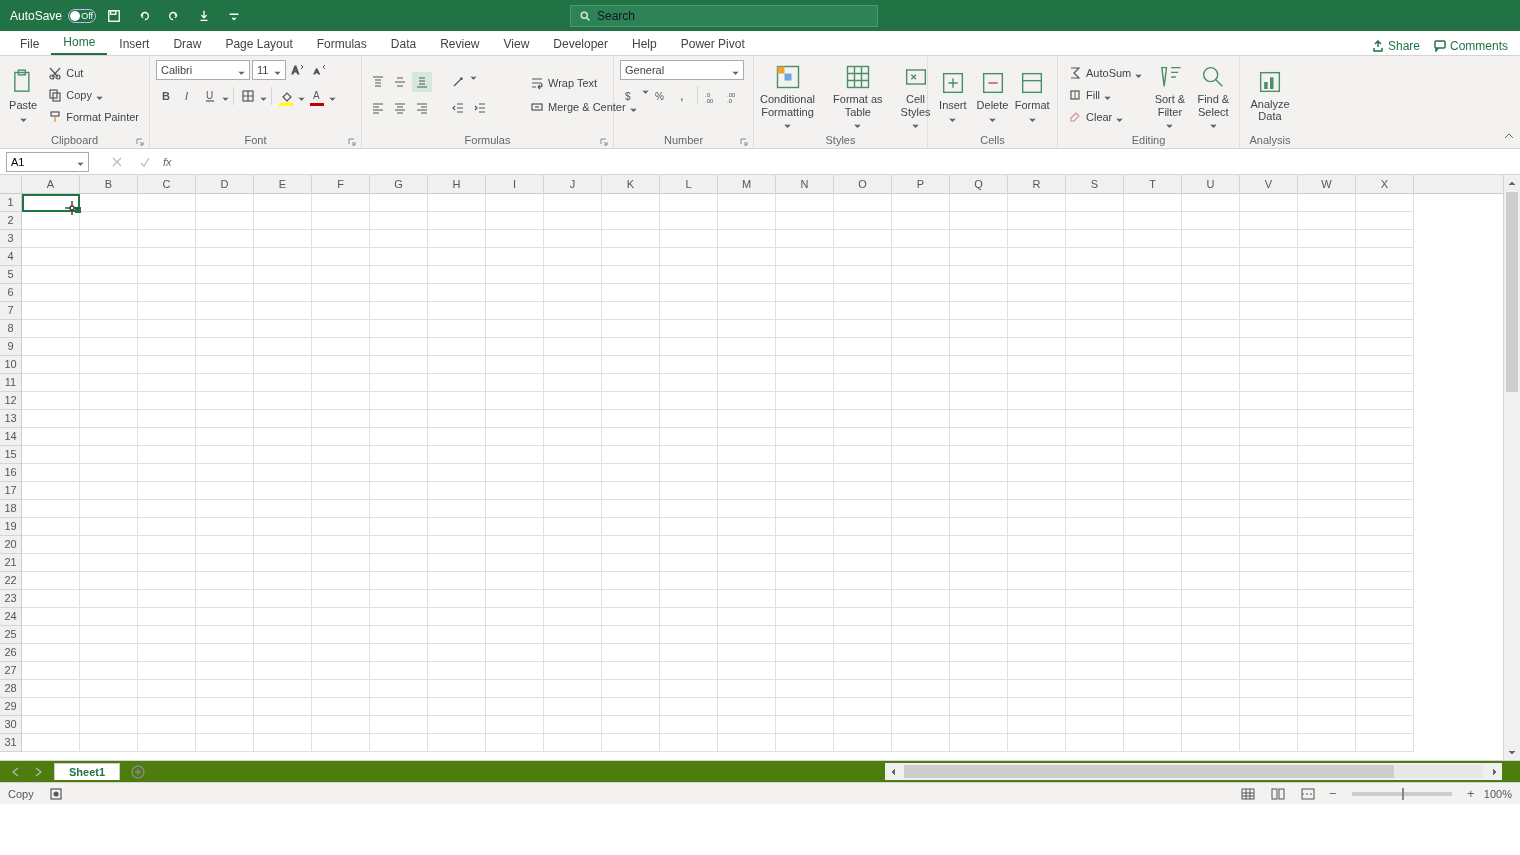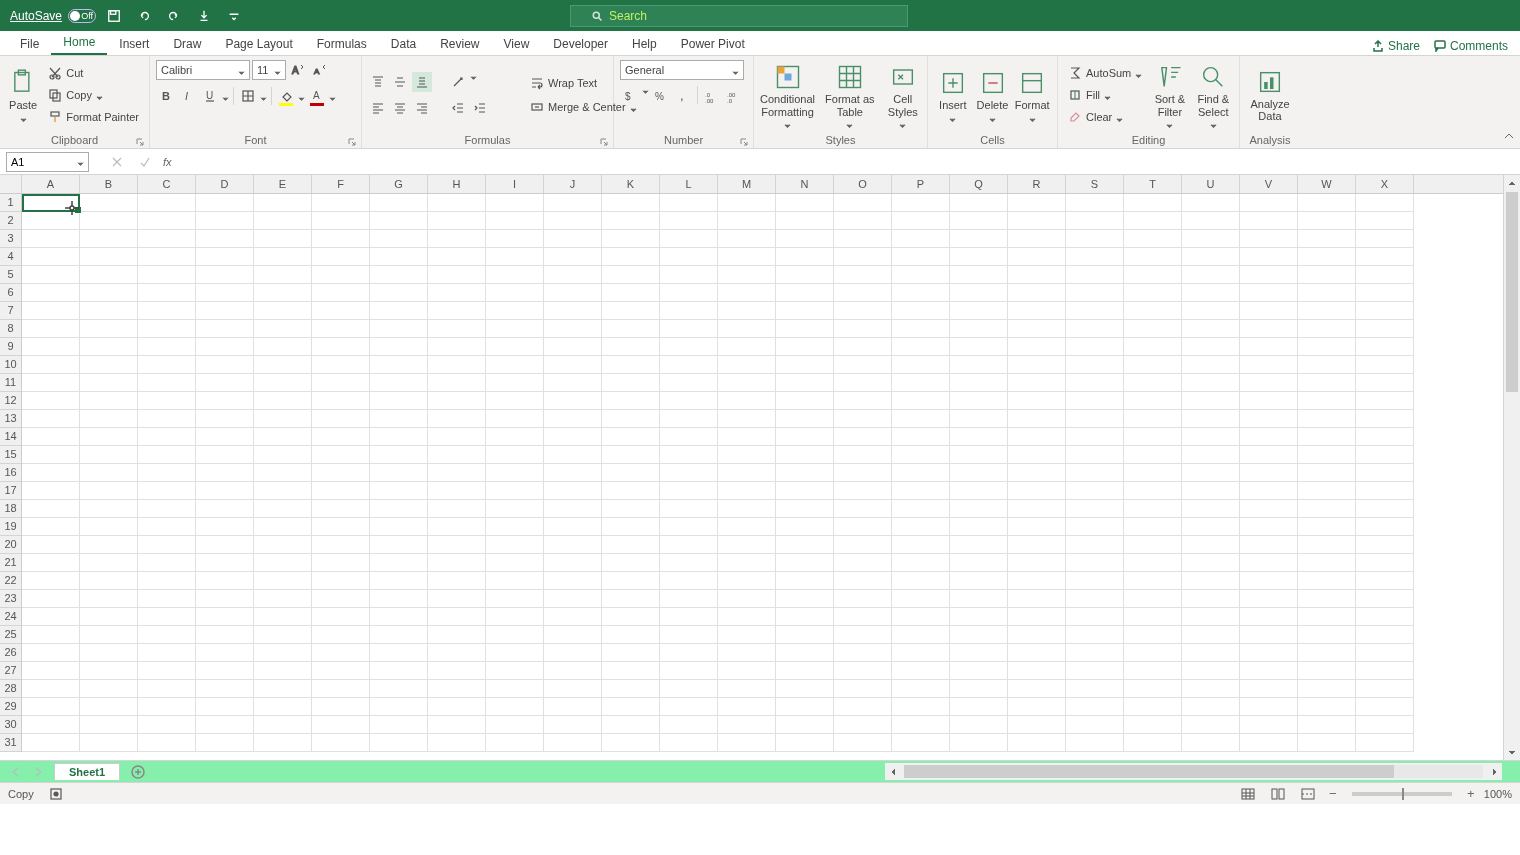--- a/index.html
+++ b/index.html
@@ -1,28 +1,28 @@
 <!DOCTYPE html>
 <html><head>
 <meta charset="utf-8">
 <style>
   * { margin: 0; padding: 0; box-sizing: border-box; font-family: "Segoe UI", Tahoma, sans-serif; }
   body { width: 1520px; height: 855px; background: #fff; overflow: hidden; user-select: none; }
 
   
   .titlebar { height: 31px; background: #217346; color: #fff; display: flex; align-items: center; font-size: 12px; position: relative; }
   .titlebar-left { display: flex; align-items: center; gap: 6px; padding-left: 10px; }
-  .autosave { display: flex; align-items: center; gap: 6px; text-decoration: underline; }
+  .autosave { display: flex; align-items: center; gap: 6px; }
   .toggle { width: 28px; height: 14px; border: 1px solid #c4b5fd; border-radius: 7px; position: relative; }
   .toggle::after { content: ""; position: absolute; left: 1px; top: 1px; width: 10px; height: 10px; background: #fff; border-radius: 50%; }
   .toggle-label { font-size: 9px; position: absolute; right: 2px; top: 1px; color: #fff; }
   .qat-btn { width: 24px; height: 24px; display: flex; align-items: center; justify-content: center; color: #fff; }
   .qat-btn svg { width: 14px; height: 14px; stroke: #fff; fill: none; stroke-width: 1.5; }
   .titlebar-title { position: absolute; left: 50%; transform: translateX(-170px); font-size: 12px; }
-  .searchbox { position: absolute; left: 570px; width: 338px; height: 22px; background: #2e8256; border: 1px solid #4a9a6f; display: flex; align-items: center; padding: 0 20px; gap: 6px; color: #bef264; }
+  .searchbox { position: absolute; left: 570px; width: 308px; height: 22px; background: #2e8256; border: 1px solid #4a9a6f; display: flex; align-items: center; padding: 0 8px; gap: 6px; color: #0f172a; }
   .searchbox svg { width: 12px; height: 12px; stroke: #d0e6db; fill: none; stroke-width: 2; }
   .titlebar-right { margin-left: auto; display: flex; align-items: center; gap: 4px; padding-right: 2px; }
   .user { display: flex; align-items: center; gap: 6px; margin-right: 10px; }
   .avatar { width: 20px; height: 20px; background: #9b7fb8; border-radius: 50%; display: flex; align-items: center; justify-content: center; font-size: 9px; color: #fff; }
   .winbtn { width: 44px; height: 31px; display: flex; align-items: center; justify-content: center; }
   .winbtn svg { width: 10px; height: 10px; stroke: #fff; fill: none; stroke-width: 1; }
 
   
   .ribbontabs { height: 25px; background: #fff; border-bottom: 1px solid #d4d4d4; display: flex; align-items: flex-end; padding-left: 8px; font-size: 12px; position: relative; }
   .ribtab { padding: 4px 12px 4px; color: #444; cursor: default; }
@@ -77,21 +77,21 @@
   .sel { position: absolute; left: 0; top: 0; width: 58px; height: 18px; border: 2px solid #217346; pointer-events: none; }
   .sel::after { content: ""; position: absolute; right: -3px; bottom: -3px; width: 6px; height: 6px; background: #217346; }
   .vscroll { width: 17px; background: #f0f0f0; border-left: 1px solid #d4d4d4; position: relative; }
   .vscroll .arrow { height: 17px; display: flex; align-items: center; justify-content: center; }
   .vscroll .thumb { position: absolute; top: 17px; left: 2px; right: 2px; height: 200px; background: #cdcdcd; }
   .vscroll svg, .hscroll svg { width: 8px; height: 8px; stroke: #666; fill: #666; }
   .cursor-cross { position: absolute; left: 42px; top: 6px; pointer-events: none; }
   .cursor-cross svg { width: 16px; height: 16px; stroke: #444; fill: none; stroke-width: 1.5; }
 
   
-  .sheetbar { height: 22px; border-top: 1px solid #d4d4d4; display: flex; align-items: center; background: #86efac; position: relative; }
+  .sheetbar { height: 22px; border-top: 1px solid #d4d4d4; display: flex; align-items: center; background: #4d7c0f; position: relative; }
   .sheetnav { display: flex; gap: 2px; padding: 0 6px; }
   .sheetnav .iconbtn svg { stroke: #bbb; }
   .sheettab { background: #fff; border: 1px solid #ccc; border-bottom: none; padding: 2px 14px; font-size: 11px; font-weight: 600; color: #217346; }
   .addsheet { width: 20px; height: 20px; margin-left: 8px; display: flex; align-items: center; justify-content: center; }
   .addsheet svg { width: 14px; height: 14px; stroke: #888; fill: none; stroke-width: 1.5; }
   .hscroll { position: absolute; right: 18px; left: 885px; height: 17px; top: 2px; background: #f0f0f0; display: flex; align-items: center; }
   .hscroll .track { flex: 1; height: 13px; background: #e8e8e8; margin: 0 2px; position: relative; }
   .hscroll .thumb { position: absolute; left: 0; width: 490px; top: 0; bottom: 0; background: #cdcdcd; }
   .hscroll .arrow { width: 17px; display: flex; align-items: center; justify-content: center; }
 
@@ -443,21 +443,21 @@
             </svg>
           </div>
       </div>
     </div>
     <div class="group-label"><span>Number</span><span class="launcher"><svg viewBox="0 0 8 8">
             <path d="M1 1h5M1 1v5M4 4l3 3M7 4v3h-3"></path>
           </svg></span></div>
   </div>
 
   <div class="group" style="width:174px">
-    <div class="group-body" style="gap:10px">
+    <div class="group-body" style="gap:18px">
       <div class="bigbtn" style="width:64px">
           <svg viewBox="0 0 24 24">
             <rect x="3" y="3" width="18" height="18"></rect>
             <rect x="3" y="3" width="6" height="6" fill="#e8a33d" stroke="none"></rect>
             <rect x="9" y="9" width="6" height="6" fill="#6fa8dc" stroke="none"></rect>
           </svg>
           <span style="white-space:pre">Conditional
 Formatting</span>
           <span class="caret"><svg viewBox="0 0 8 8">
               <path d="M1 2l3 3 3-3"></path>

